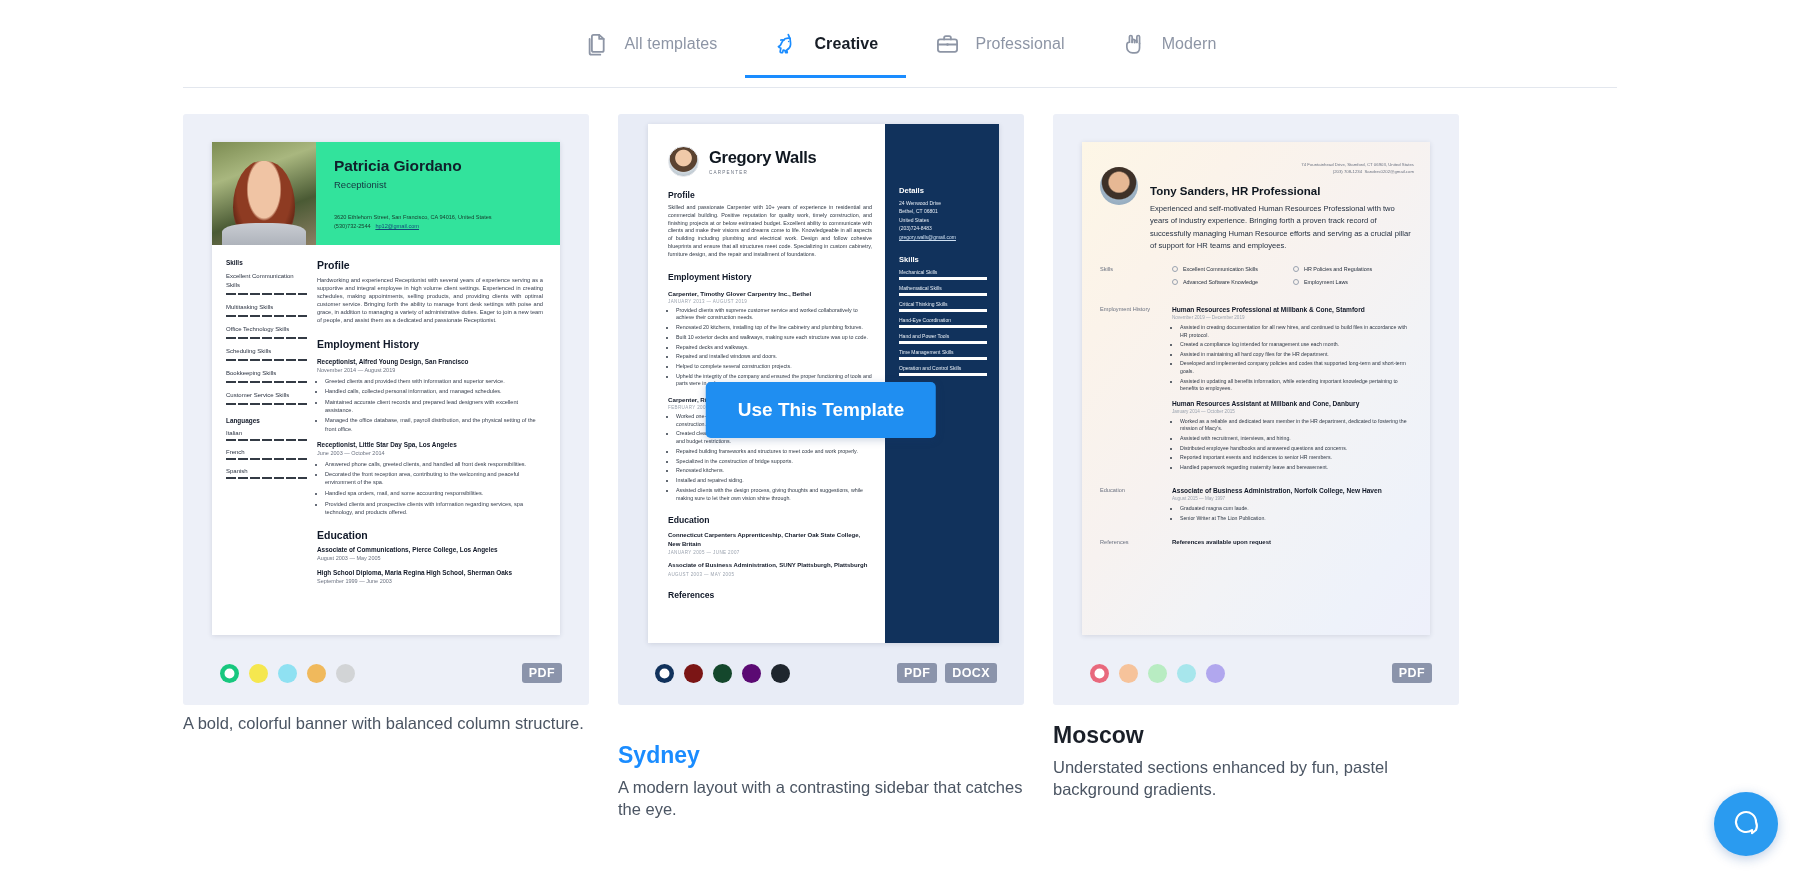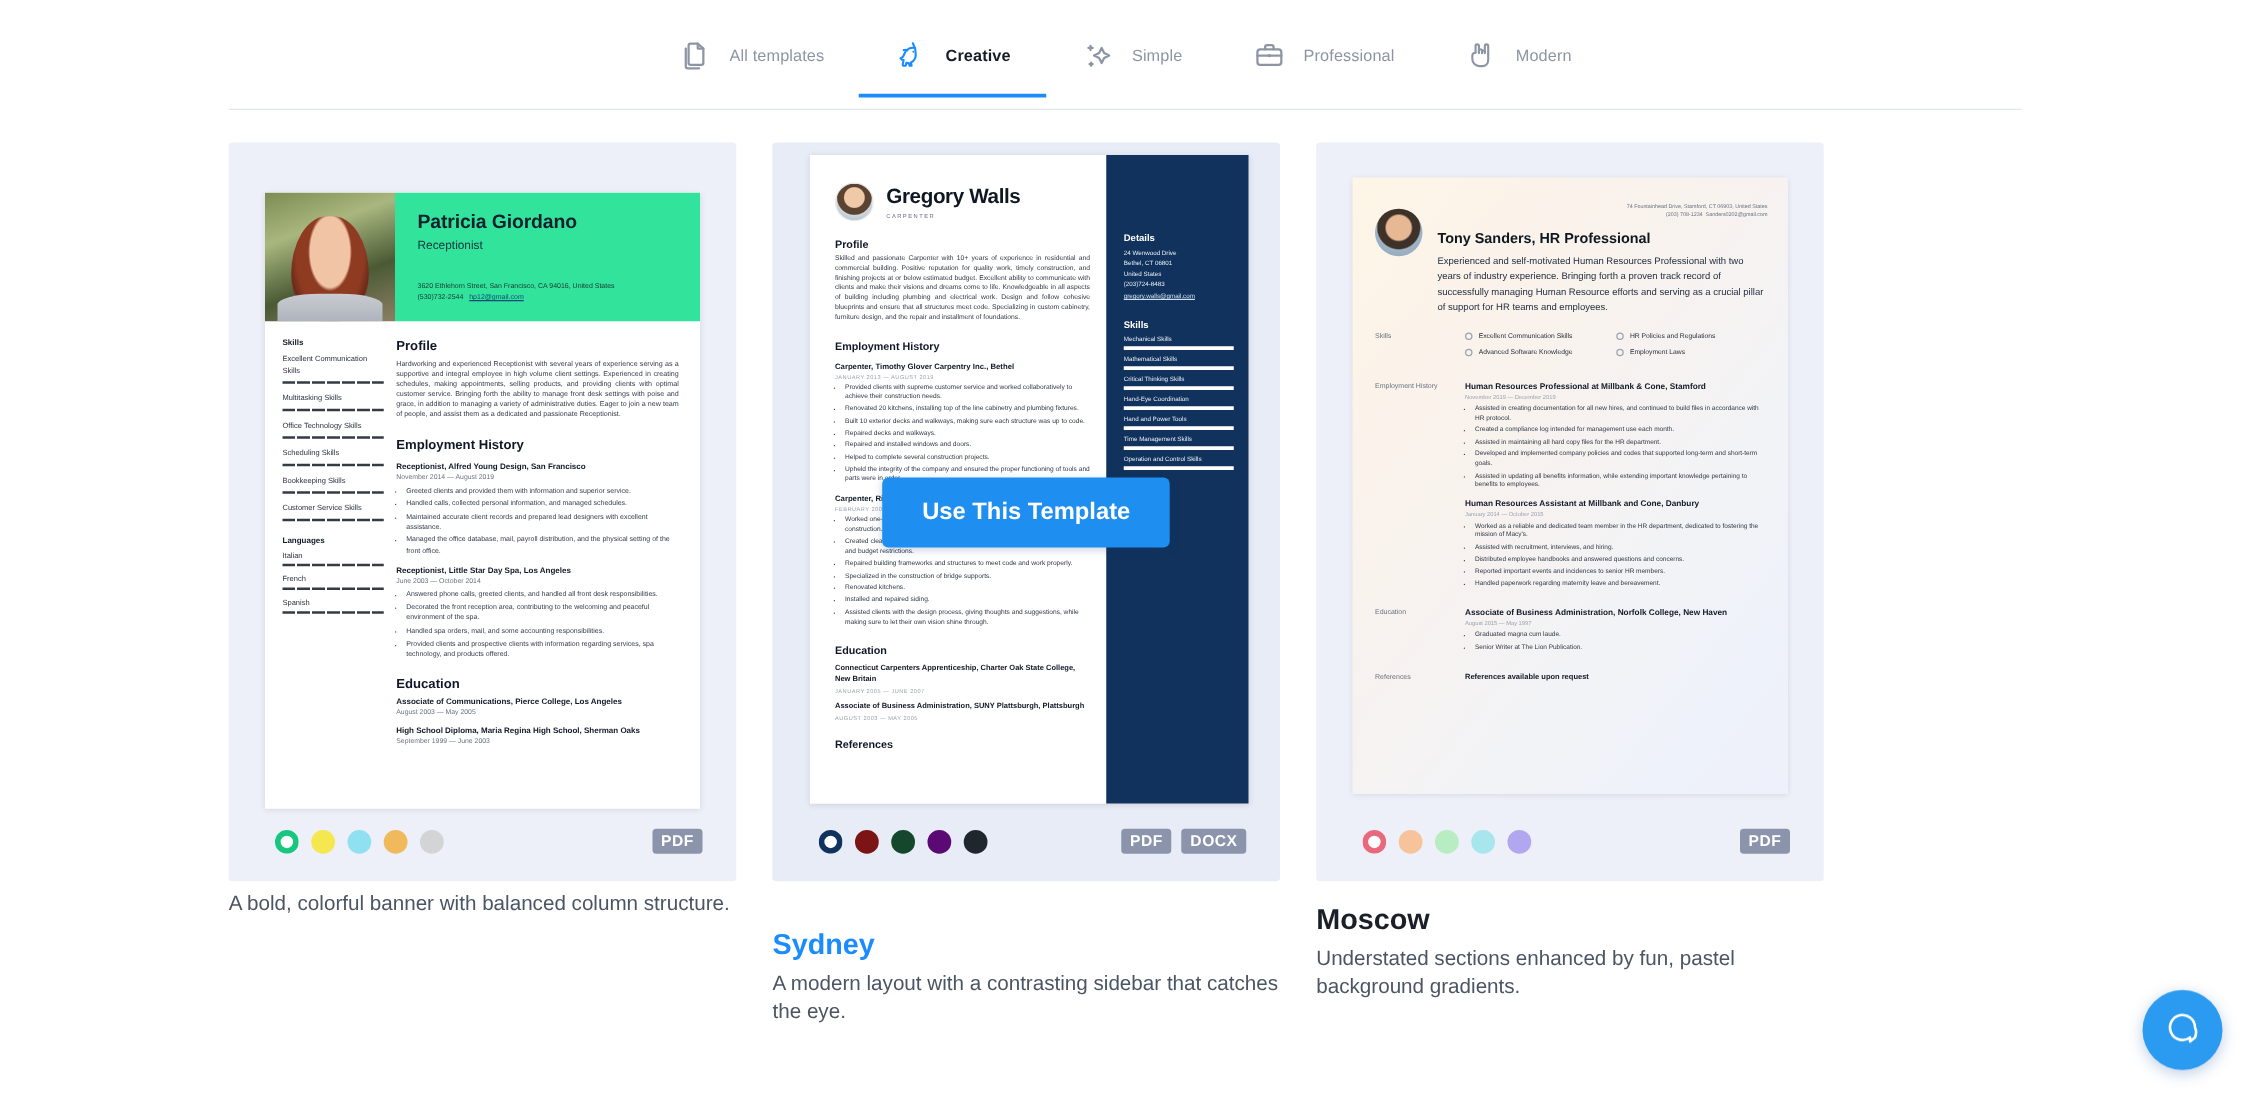--- a/index.html
+++ b/index.html
@@ -25,21 +25,21 @@
     left: 183px; right: 183px; bottom: 0;
     height: 1px; background: #e3e7ee;
   }
   .tab {
     display: flex; align-items: center; gap: 14px;
     padding: 0 28px;
     height: 68px;
     cursor: pointer;
     position: relative;
     color: #8d95a5;
-    font-size: 13px;
+    font-size: 16px;
     letter-spacing: .1px;
     justify-content: flex-end;
   }
   .tab .ic { width: 27px; height: 27px; display: block; flex: 0 0 27px; }
   .tab .ic svg { width: 100%; height: 100%; display: block; }
   .tab.active { color: #171d26; font-weight: bold; }
   .tab.active .underline {
     position: absolute; left: 0; right: 0; bottom: 0;
     height: 3px; background: #1a8cff;
   }
@@ -58,21 +58,21 @@
     height: 591px;
     background: #edf0f8;
     border-radius: 3px;
     overflow: hidden;
     cursor: pointer;
   }
   .preview.hovered { background: #e8ecf6; }
 
   .paper {
     position: absolute;
-    left: 29px; top: 40px;
+    left: 29px; top: 28px;
     width: 348px; height: 493px;
     background: #fff;
     box-shadow: 0 1px 5px rgba(30,40,70,.13);
     overflow: hidden;
   }
   .paper.syd { left: 30px; top: 10px; width: 351px; height: 519px; }
 
   .swatches {
     position: absolute;
     left: 37px; bottom: 22px;
@@ -250,31 +250,20 @@
         <path d="M13.6 3.2l1.4 3.3"></path>
         <path d="M15.2 6.6c-2.6-.6-5.1.3-6.6 2.2-1 1.3-1.2 2.6-1.9 3.7-.5.8-1.2 1.2-1.9 1.4.5.9 1.4 1.3 2.2 1.2l-.6 3c-.1.6.2 1.1.8 1.1h1.3l.5-2.2 1.8.5.4 1.7h1.5l-.5-2.3c1.9-.9 3.2-2.6 3.4-4.7.2-1.9-.4-3.7-.4-5.6Z"></path>
         <circle cx="13.9" cy="9.3" r=".7" fill="#1a8cff" stroke="none"></circle>
         <path d="M9.6 8.2c-.9-.5-1.8-.5-2.6-.1"></path>
       </svg>
     </span>
     <span>Creative</span>
     <span class="underline"></span>
   </div>
 
-  <div class="tab">
-    <span class="ic">
-      <svg viewBox="0 0 24 24" fill="none" stroke="#8d95a5" stroke-width="1.6" stroke-linecap="round" stroke-linejoin="round">
-        <path d="M14.5 6.5l1.8 3.6 3.6 1.8-3.6 1.8-1.8 3.6-1.8-3.6-3.6-1.8 3.6-1.8z"></path>
-        <path d="M6.6 5v3M5.1 6.5h3"></path>
-        <path d="M7 17v2.2M5.9 18.1h2.2"></path>
-      </svg>
-    </span>
-    <span>Simple</span>
-
-  </div>
 
   <div class="tab">
     <span class="ic">
       <svg viewBox="0 0 24 24" fill="none" stroke="#8d95a5" stroke-width="1.6" stroke-linecap="round" stroke-linejoin="round">
         <rect x="3.5" y="7.5" width="17" height="11" rx="2"></rect>
         <path d="M9 7.5V6a1.5 1.5 0 0 1 1.5-1.5h3A1.5 1.5 0 0 1 15 6v1.5"></path>
         <path d="M3.5 12h17"></path>
         <circle cx="12" cy="12" r="1.1" fill="#8d95a5" stroke="none"></circle>
       </svg>
     </span>

